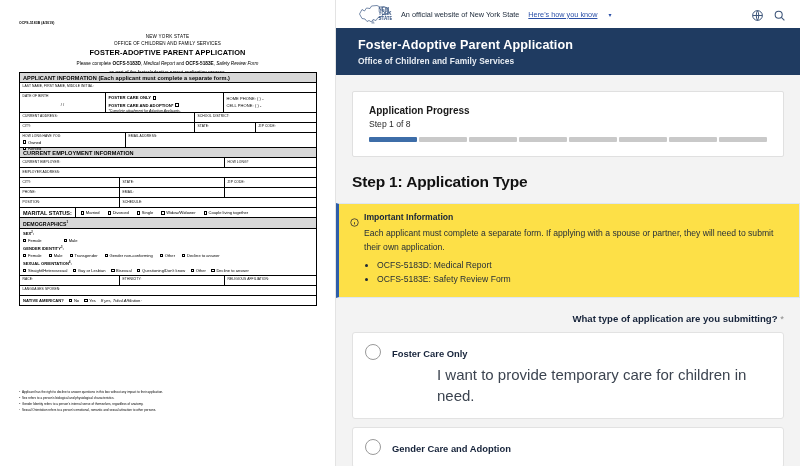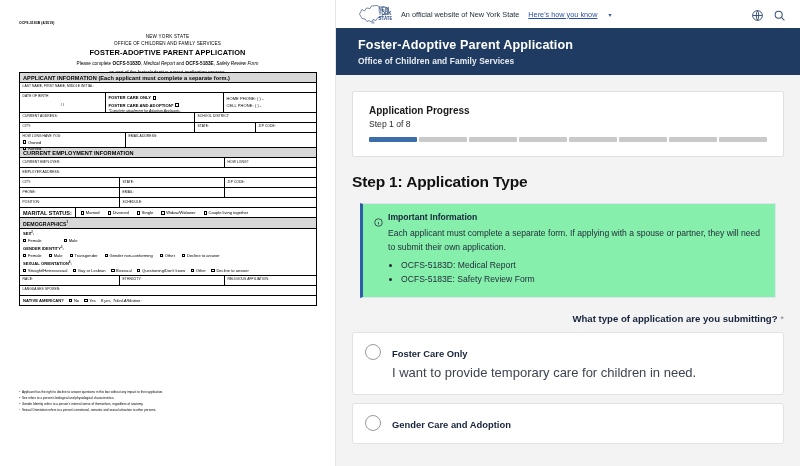--- a/index.html
+++ b/index.html
@@ -103,21 +103,21 @@
   .prog-step { font-size:8.6px; color:#2a2a2a; margin-top:3px; }
   .prog-bar { display:flex; gap:2px; margin-top:8px; }
   .seg { height:5px; flex:1; background:#c9c9c9; border-radius:1px; }
   .seg.on { background:#3d6da8; }
 
   .step-h {
     font-size:15.5px; font-weight:bold; color:#111; margin:16px 0 8px 16px;
     letter-spacing:-.01em;
   }
   .info-box {
-    margin:12px 24px 0; background:#86efac;
+    margin:12px 0 0; background:#fde047;
     border-left:3px solid #2f5ea8; border-top:1px solid #dde6f2;
     border-right:1px solid #dde6f2; border-bottom:1px solid #dde6f2;
     padding:8px 12px 10px 11px;
   }
   .info-head { display:flex; align-items:center; gap:5px; }
   .info-ico { width:9px; height:9px; flex:none; color:#223; }
   .info-title { font-size:8.6px; font-weight:bold; color:#16233a; }
   .info-body { margin-left:14px; }
   .info-p { font-size:8.6px; color:#1f2937; line-height:1.62; margin-top:5px; }
   .info-ul { margin:4px 0 0 0; padding-left:13px; }
@@ -128,21 +128,21 @@
 
   .opt-card {
     margin:8px 16px 0; background:#fff; border:1px solid #e2e2e2; border-radius:3px;
     padding:10px 12px 11px; display:flex; gap:11px; align-items:flex-start;
   }
   .radio {
     width:16px; height:16px; border-radius:50%; border:1.4px solid #9a9a9a;
     background:#fff; flex:none; margin-top:1px;
   }
   .opt-title { font-size:9.4px; font-weight:bold; color:#16233a; }
-  .opt-desc { font-size:13px; color:#3c4450; margin-top:3px; line-height:1.45; }
+  .opt-desc { font-size:15px; color:#3c4450; margin-top:3px; line-height:1.45;margin-left:45px; }
 </style>
 </head>
 <body>
 
 <div class="screen">
 
   <div class="pdf-pane">
 
     <div class="form-code">OCFS-5183B (4/2019)</div>
 

